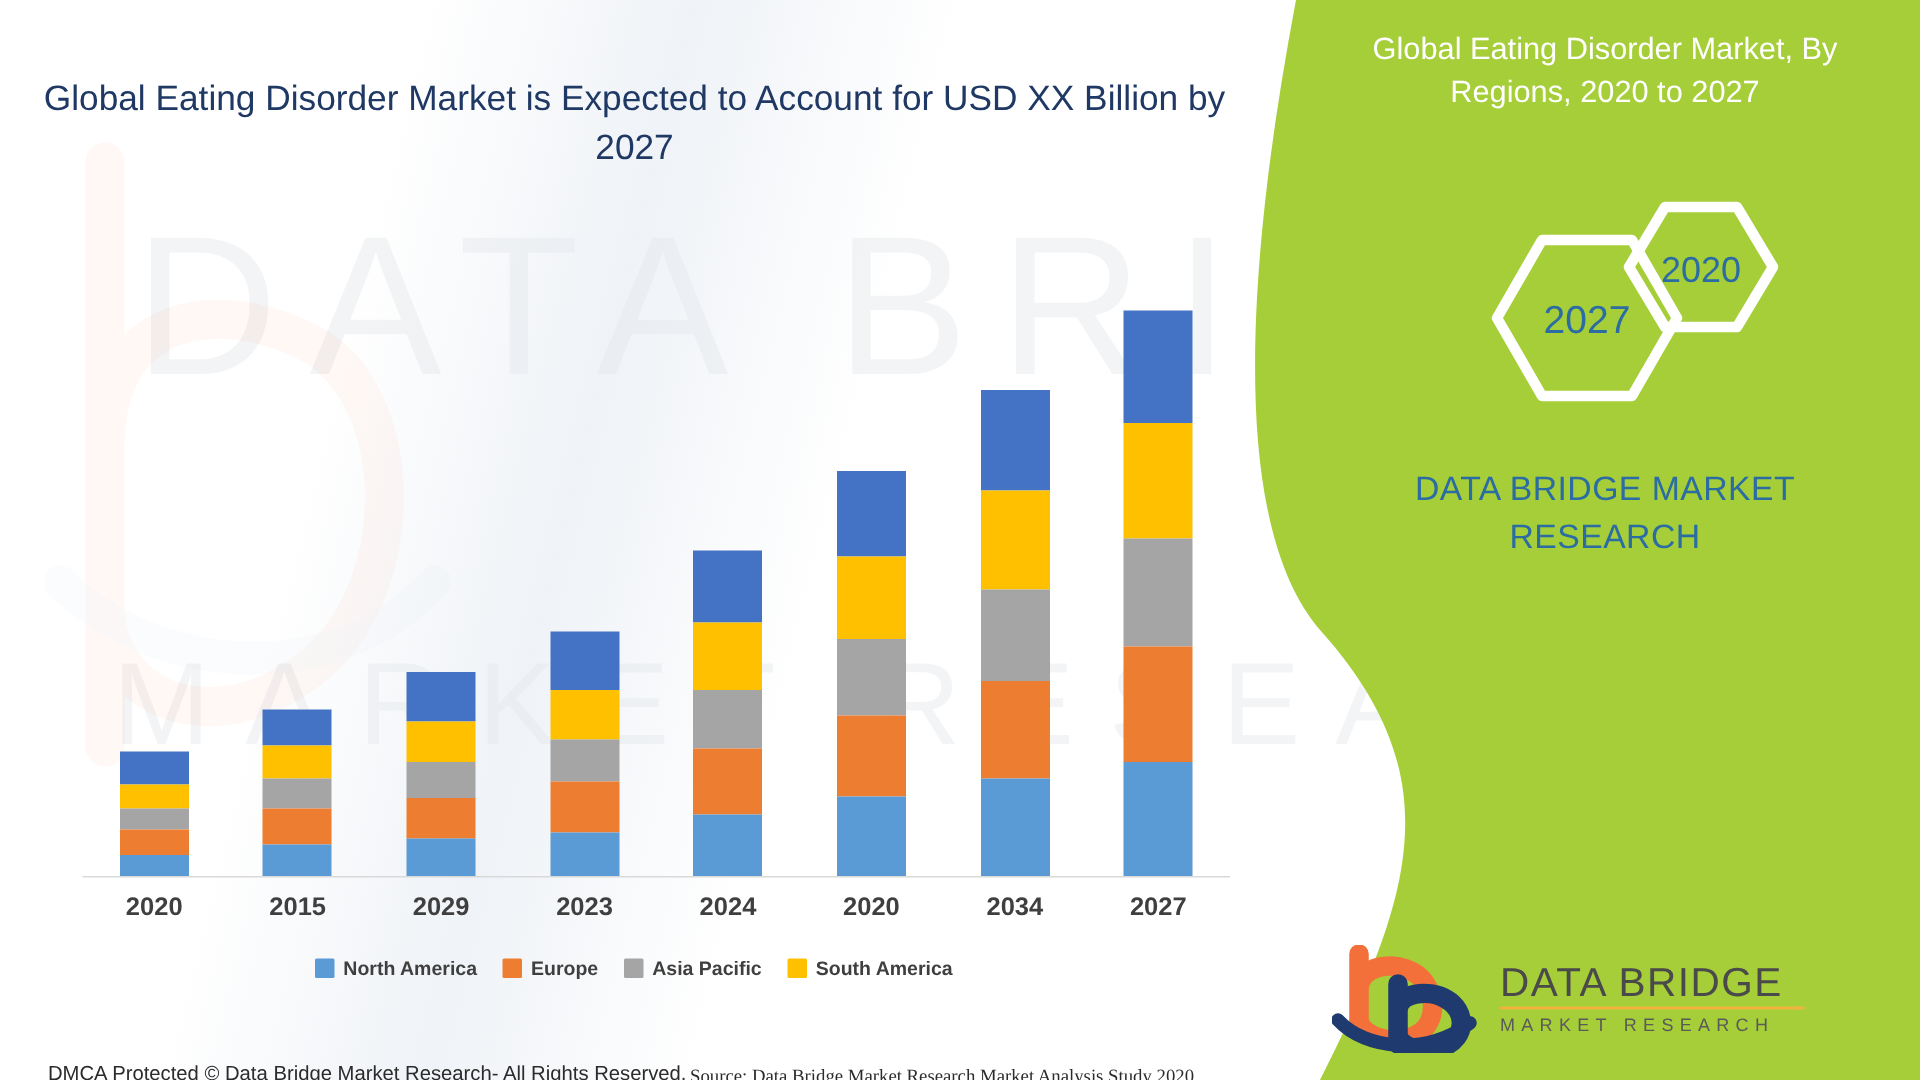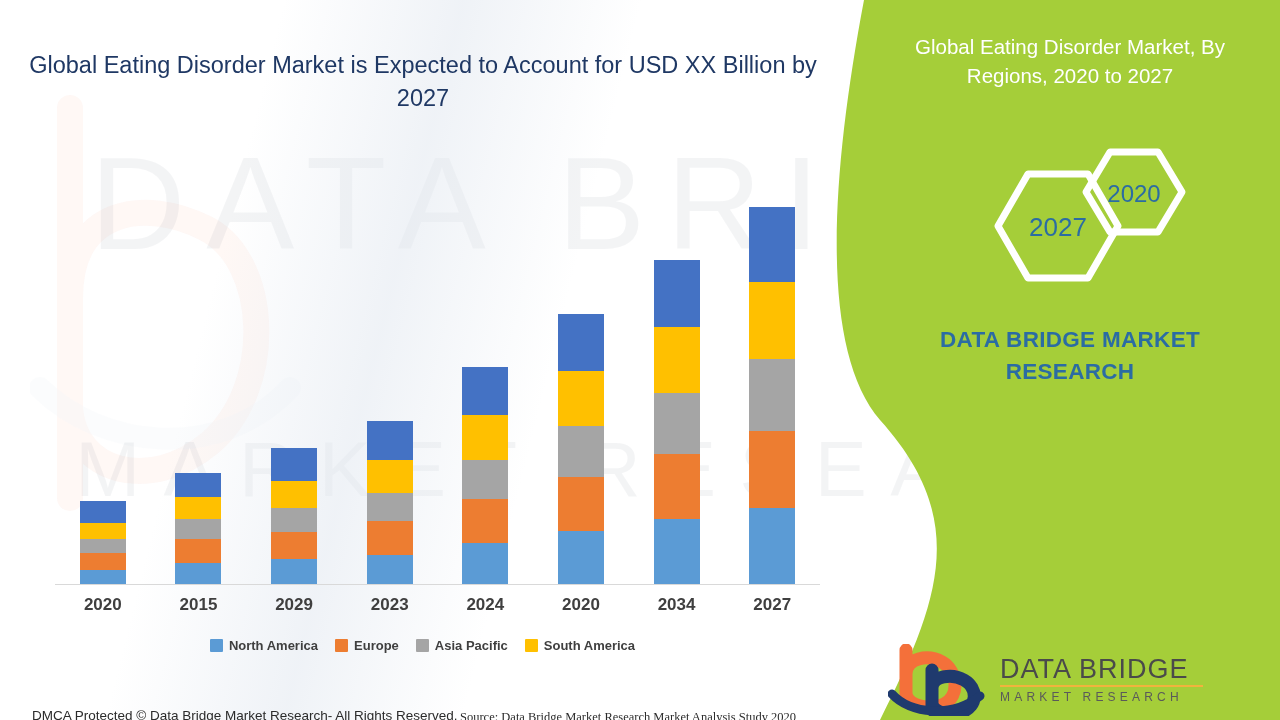--- a/index.html
+++ b/index.html
@@ -198,21 +198,21 @@
     left: 820px;
     top: 0;
     width: 460px;
     height: 720px;
     z-index: 3;
   }
   .green-svg { display: block; width: 460px; height: 720px; }
 
   .green-content {
     position: absolute;
-    left: 0; top: 14px;
+    left: 0; top: 0;
     width: 460px;
     height: 608px;
     z-index: 4;
     pointer-events: none;
   }
   .panel-title {
     position: absolute;
     left: 55px;
     top: 18px;
     width: 390px;
@@ -232,21 +232,20 @@
   .brandname {
     position: absolute;
     left: 60px;
     top: 310px;
     width: 380px;
     text-align: center;
     color: #2b6ca3;
     font-size: 22.5px;
     line-height: 32px;
     letter-spacing: 0.3px;
-    font-weight: bold;
   }
   .logo {
     position: absolute;
     left: 68px;
     top: 630px;
     width: 360px;
     height: 72px;
   }
 </style>
 </head>

